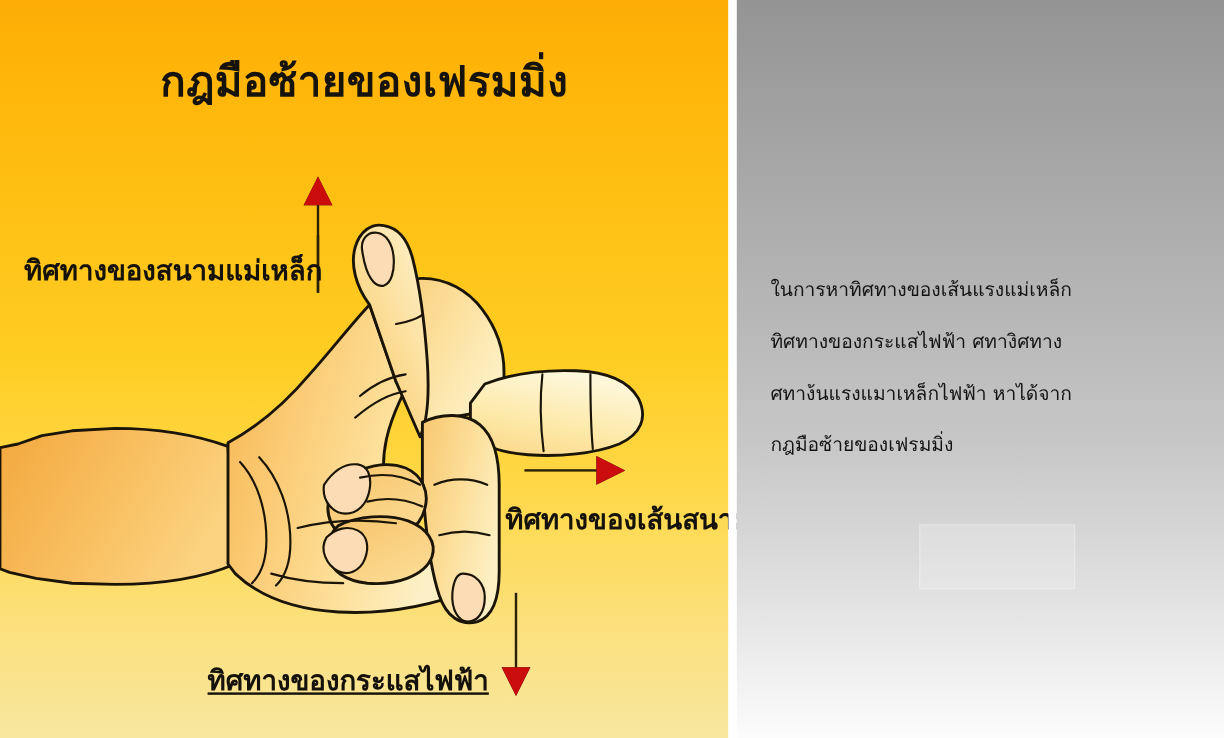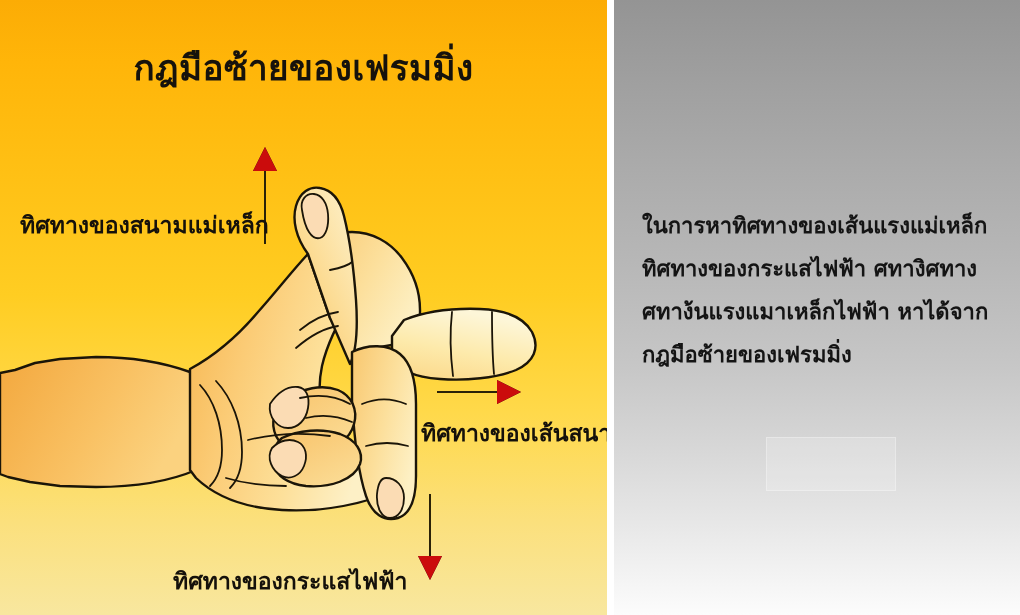--- a/index.html
+++ b/index.html
@@ -52,21 +52,21 @@
 
   .lbl {
     position: absolute;
     font-size: 23px;
     font-weight: bold;
     color: #15110b;
     white-space: nowrap;
   }
   #label-magnetic-field { left: 20px;  top: 207px; }
   #label-field-line     { left: 421px; top: 415px; }
-  #label-current        { left: 173px; top: 563px; }
+  #label-current        { left: 173px; top: 549px; text-decoration: underline; }
 
   
   .arrow-shaft {
     position: absolute;
     background: #2a2208;
   }
   .arrow-head {
     position: absolute;
     width: 0;
     height: 0;
@@ -133,24 +133,24 @@
         #c7c7c7 60%,
         #d7d7d7 73%,
         #e7e7e7 85%,
         #f5f5f5 95%,
         #fcfcfc 100%);
   }
 
   #body-text {
     position: absolute;
     left: 28px;
-    top: 204px;
+    top: 220px;
     width: 350px;
-    font-size: 22px;
-    font-weight: bold;
+    font-size: 16px;
+    font-weight: normal;
     color: #141414;
     line-height: 43px;
   }
   #body-text .line { display: block; white-space: nowrap; }
 
   #placeholder-box {
     position: absolute;
     left: 152px;
     top: 437px;
     width: 128px;

